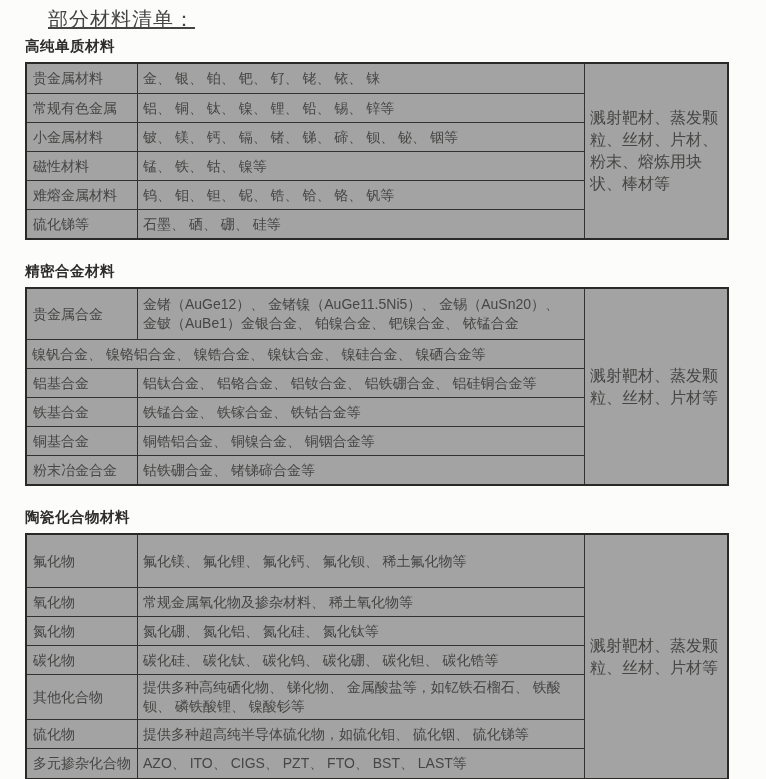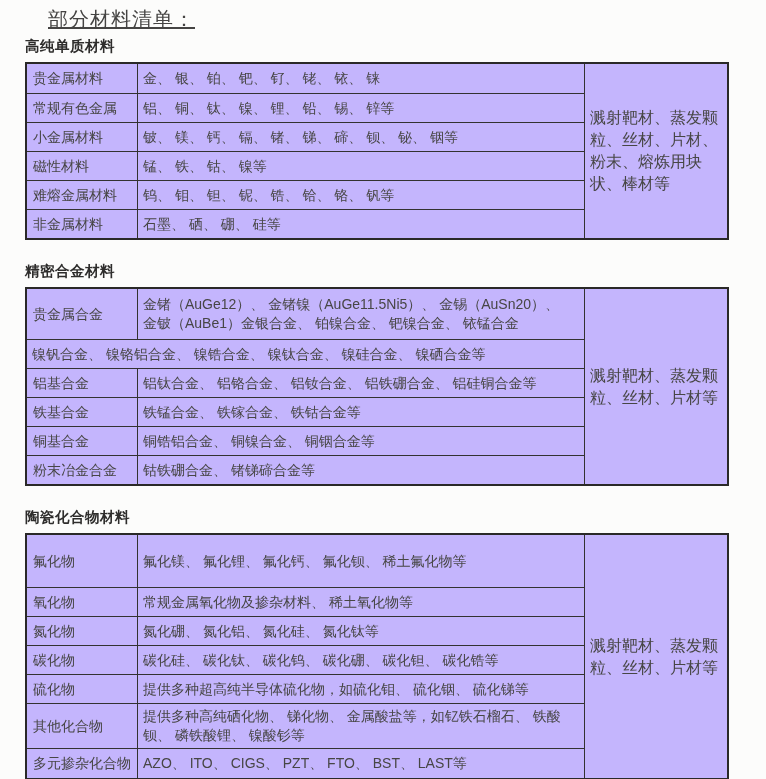--- a/index.html
+++ b/index.html
@@ -29,21 +29,21 @@
     font-size: 14.5px;
     font-weight: bold;
     color: #2e2d2c;
     margin: 0 0 6px 0;
     letter-spacing: 0.5px;
   }
   .tbl {
     width: 704px;
     display: flex;
     border: 2px solid #2a2928;
-    background: #c4b5fd;
+    background: #a3a3a3;
   }
   .tbl-main { flex: 1 1 auto; display: flex; flex-direction: column; }
   .row { display: flex; min-height: 29px; }
   .row + .row { border-top: 1px solid #333231; }
   .cell { display: flex; align-items: center; font-size: 14px; line-height: 19px; }
   .cat {
     width: 111px;
     flex: 0 0 111px;
     border-right: 1px solid #333231;
     padding: 2px 4px 2px 6px;
@@ -93,21 +93,21 @@
         </div>
         <div class="row">
           <div class="cell cat">磁性材料</div>
           <div class="cell items">锰、 铁、 钴、 镍等</div>
         </div>
         <div class="row">
           <div class="cell cat">难熔金属材料</div>
           <div class="cell items">钨、 钼、 钽、 铌、 锆、 铪、 铬、 钒等</div>
         </div>
         <div class="row">
-          <div class="cell cat">非金属材料</div>
+          <div class="cell cat">硫化锑等</div>
           <div class="cell items">石墨、 硒、 硼、 硅等</div>
         </div>
       </div>
       <div class="side">溅射靶材、蒸发颗粒、丝材、片材、粉末、熔炼用块状、棒材等</div>
     </div>
   </section>
 
   <section class="mat-section">
     <h2 class="sec-heading">精密合金材料</h2>
     <div class="tbl">
@@ -153,27 +153,27 @@
           <div class="cell items">常规金属氧化物及掺杂材料、 稀土氧化物等</div>
         </div>
         <div class="row">
           <div class="cell cat">氮化物</div>
           <div class="cell items">氮化硼、 氮化铝、 氮化硅、 氮化钛等</div>
         </div>
         <div class="row">
           <div class="cell cat">碳化物</div>
           <div class="cell items">碳化硅、 碳化钛、 碳化钨、 碳化硼、 碳化钽、 碳化锆等</div>
         </div>
+        <div class="row r40">
+          <div class="cell cat">其他化合物</div>
+          <div class="cell items">提供多种高纯硒化物、 锑化物、 金属酸盐等，如钇铁石榴石、 铁酸钡、 磷铁酸锂、 镍酸钐等</div>
+        </div>
         <div class="row">
           <div class="cell cat">硫化物</div>
           <div class="cell items">提供多种超高纯半导体硫化物，如硫化钼、 硫化铟、 硫化锑等</div>
-        </div>
-        <div class="row r40">
-          <div class="cell cat">其他化合物</div>
-          <div class="cell items">提供多种高纯硒化物、 锑化物、 金属酸盐等，如钇铁石榴石、 铁酸钡、 磷铁酸锂、 镍酸钐等</div>
         </div>
         <div class="row r30">
           <div class="cell cat">多元掺杂化合物</div>
           <div class="cell items">AZO、 ITO、 CIGS、 PZT、 FTO、 BST、 LAST等</div>
         </div>
       </div>
       <div class="side centered">溅射靶材、蒸发颗粒、丝材、片材等</div>
     </div>
   </section>
 

